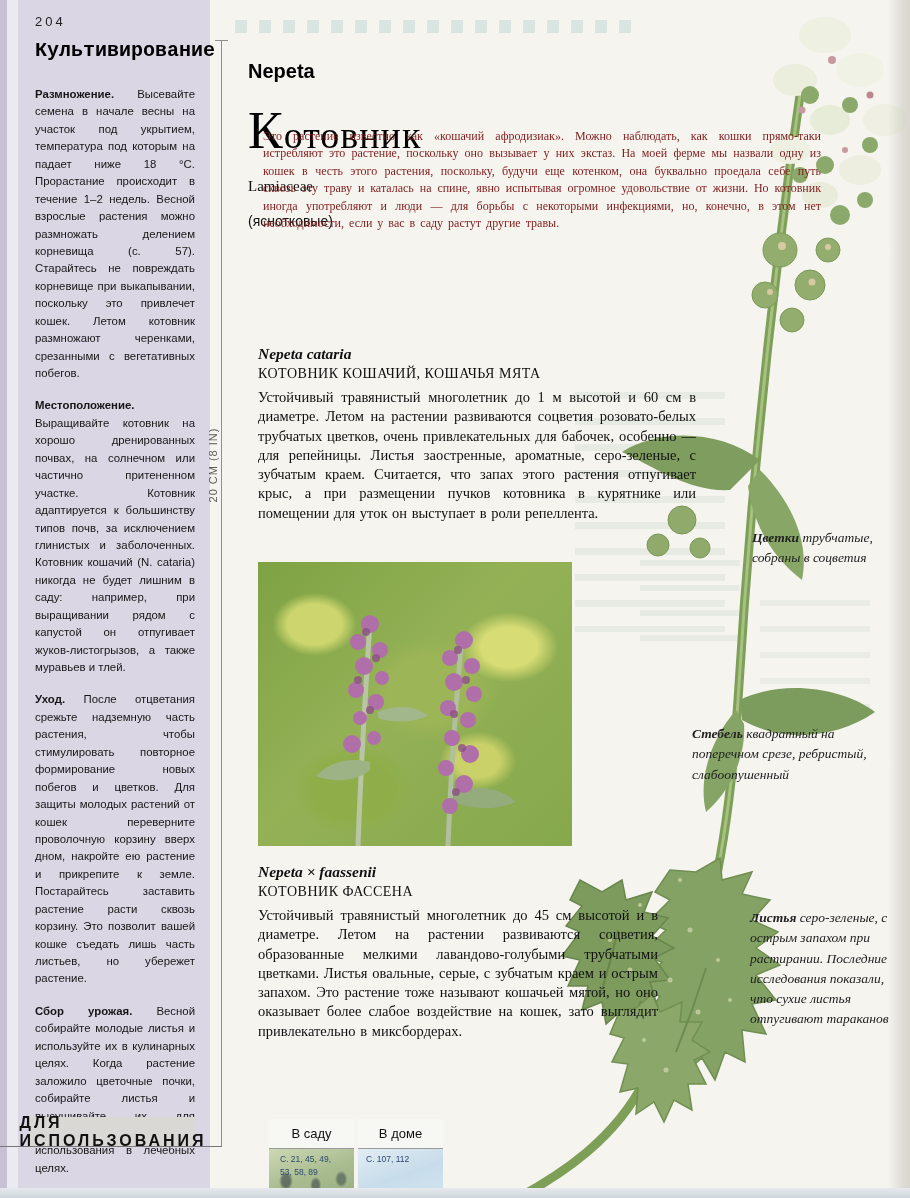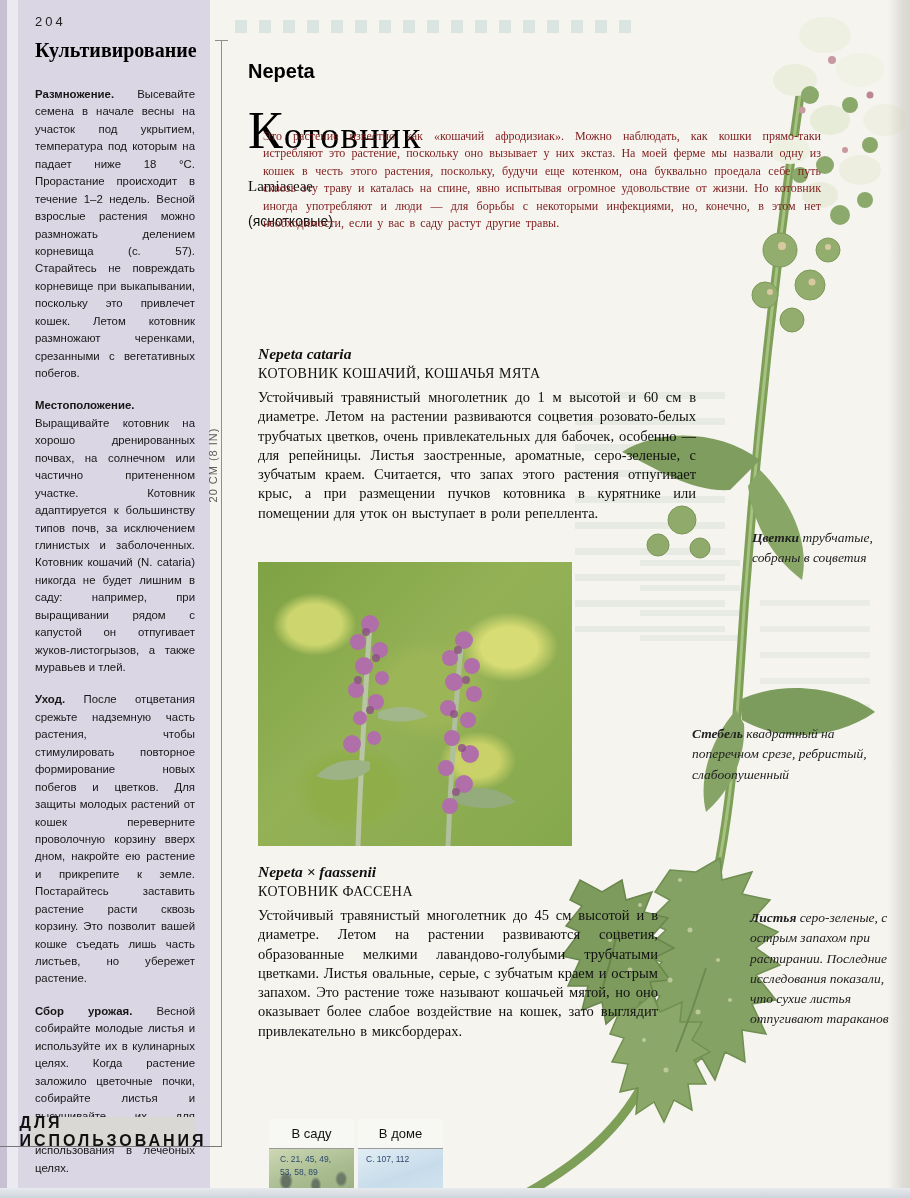--- a/index.html
+++ b/index.html
@@ -9,21 +9,21 @@
     font-family:"Liberation Sans",sans-serif;
     color:#1b1b1b;
   }
   
   .edge-strip{position:absolute;left:0;top:0;width:18px;height:1198px;
     background:linear-gradient(90deg,#c7c1d3 0 7px,#eceaf1 7px 18px);}
   .sidebar{position:absolute;left:18px;top:0;width:192px;height:1198px;
     background:#dad6e4;}
   .sidebar-inner{position:absolute;left:17px;top:14px;width:160px;}
   .page-number{font-size:13px;letter-spacing:3px;color:#222;margin-bottom:10px;}
-  .sidebar-heading{font-family:Liberation Serif, serif;font-weight:bold;
+  .sidebar-heading{font-family:Liberation Mono, monospace;font-weight:bold;
     font-size:20px;margin:0 0 24px 0;color:#000;}
   .sb-par{font-size:11.4px;line-height:1.53;text-align:justify;margin:0 0 15px 0;color:#161616;}
   .sb-par b{font-weight:bold;}
   
   .scale-rule{position:absolute;left:221px;top:40px;width:1px;height:1107px;background:#8f8f8f;}
   .scale-cap{position:absolute;left:215px;top:40px;width:13px;height:1px;background:#8f8f8f;}
   .scale-label{position:absolute;left:207px;top:400px;width:130px;
     transform:rotate(-90deg);transform-origin:65px 65px;
     font-size:11px;color:#5a5a5a;letter-spacing:1px;text-align:center;}
   

